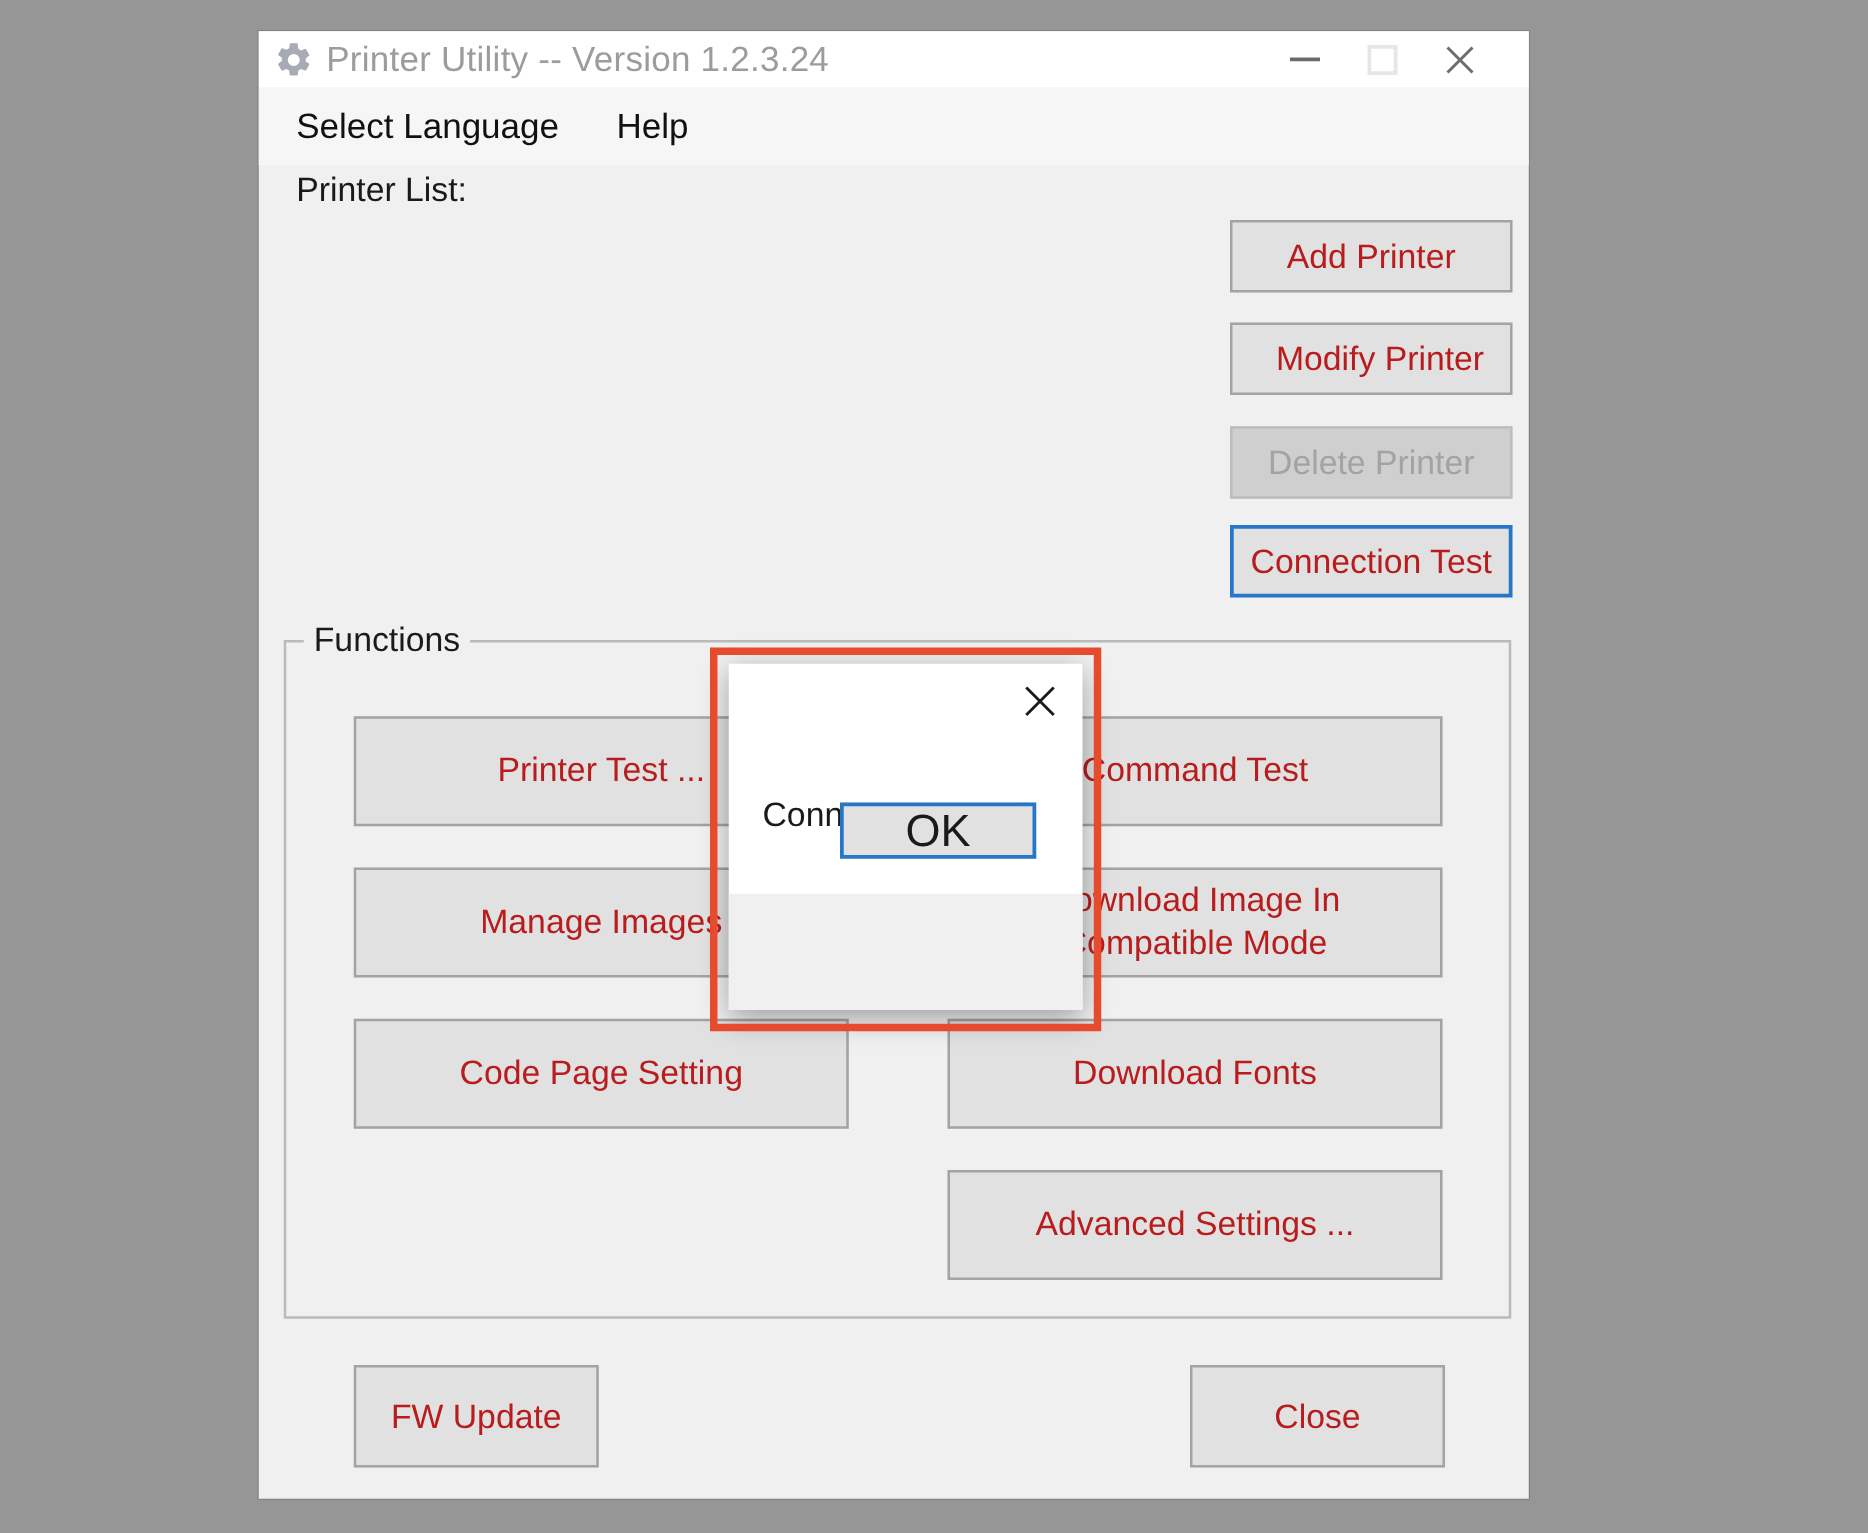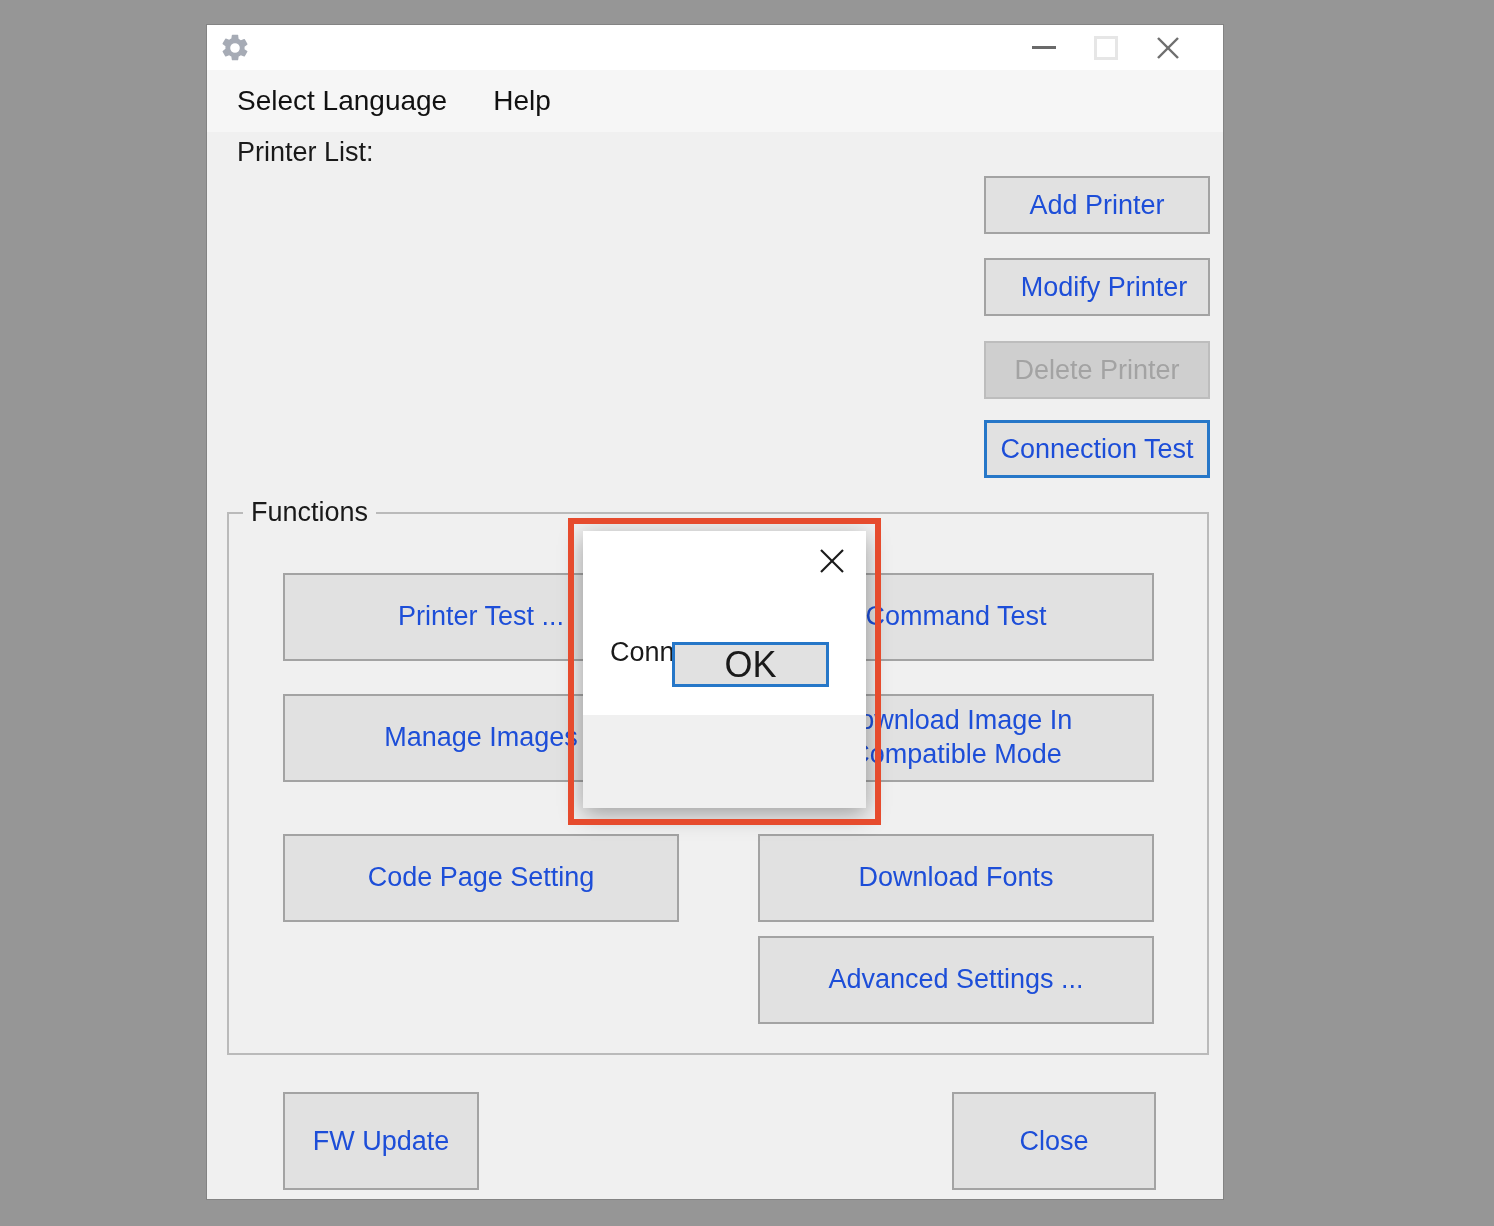--- a/index.html
+++ b/index.html
@@ -52,46 +52,46 @@
   }
   .list-row{
     margin:2px 2px 0 2px;height:31px;background:#2d71d2;color:#ecf3fc;
     font-size:25px;font-weight:700;line-height:31px;padding-left:8px;
     letter-spacing:0.5px;white-space:nowrap;overflow:hidden;
   }
   
   .btn{
     background:#e1e1e1;border:2px solid #a3a3a3;box-sizing:border-box;
     display:flex;align-items:center;justify-content:center;
-    font-size:27px;color:#1d4ed8;text-align:center;cursor:default;
+    font-size:27px;color:#b91c1c;text-align:center;cursor:default;
   }
   .side-btn{position:absolute;left:777px;width:226px;height:58px;}
   .side-btn.add{top:151px;}
   .side-btn.modify{top:233px;padding-left:14px;}
   .side-btn.delete{top:316px;background:#cfcfcf;border-color:#bdbdbd;color:#a3a3a3;}
   .side-btn.conn{top:395px;border:3px solid #2677c8;}
   
   .groupbox{
     position:absolute;left:20px;top:487px;width:982px;height:543px;
     border:2px solid #bababa;box-sizing:border-box;
   }
   .group-label{
     position:absolute;left:14px;top:-17px;background:#f0f0f0;padding:0 8px;
     font-size:27px;color:#1a1a1a;
   }
   .fn-btn{position:absolute;width:396px;height:88px;line-height:1.25;}
   .fn-left{left:76px;}
   .fn-right{left:551px;}
   .fn-row1{top:548px;}
   .fn-row2{top:669px;}
-  .fn-row3{top:790px;margin-top:19px;}
+  .fn-row3{top:790px;}
   .fn-row4{top:911px;}
   .fn-btn.wrap{padding:0 44px;}
   
-  .footer-btn{position:absolute;height:98px;text-align:center;}
+  .footer-btn{position:absolute;height:82px;text-align:center;}
   .fw-btn{left:76px;top:1067px;width:196px;}
   .close-btn-main{left:745px;top:1067px;width:204px;}
   
   .dialog{
     position:absolute;left:583px;top:531px;width:283px;height:277px;
     background:#ffffff;z-index:40;
     box-shadow:0 6px 22px rgba(0,0,0,0.35);
   }
   .dialog-close{
     position:absolute;top:10px;right:14px;width:40px;height:40px;
@@ -121,20 +121,21 @@
 <body>
 
 <div class="window">
 
   <div class="titlebar">
     <span class="app-icon">
       <svg width="32" height="32" viewBox="0 0 24 24">
         <path fill="#a6abb5" d="M19.14,12.94a7.07,7.07 0 0 0 .06-.94 7.07,7.07 0 0 0-.06-.94l2.03-1.58a.5.5 0 0 0 .12-.64l-1.92-3.32a.5.5 0 0 0-.61-.22l-2.39.96a7.23,7.23 0 0 0-1.62-.94l-.36-2.54A.5.5 0 0 0 13.9,2h-3.8a.5.5 0 0 0-.49.42l-.36,2.54a7.23,7.23 0 0 0-1.62.94l-2.39-.96a.5.5 0 0 0-.61.22L2.71,8.48a.5.5 0 0 0 .12.64l2.03,1.58a7.07,7.07 0 0 0 0,1.88l-2.03,1.58a.5.5 0 0 0-.12.64l1.92,3.32c.14.24.42.34.61.22l2.39-.96c.5.38,1.03.7,1.62.94l.36,2.54c.04.24.25.42.49.42h3.8c.24,0,.45-.18.49-.42l.36-2.54a7.23,7.23 0 0 0 1.62-.94l2.39.96c.19.12.47.02.61-.22l1.92-3.32a.5.5 0 0 0-.12-.64ZM12,15.6A3.6,3.6 0 1 1 15.6,12 3.6,3.6 0 0 1 12,15.6Z"></path>
       </svg>
     </span>
+    <span class="title-text">Printer Utility -- Version 1.2.3.24</span>
     <span class="tb-spacer"></span>
     <span class="tb-btn">
       <span class="min-glyph"></span>
     </span>
     <span class="tb-btn">
       <span class="max-glyph"></span>
     </span>
     <span class="tb-btn close-btn">
       <svg width="28" height="28" viewBox="0 0 28 28">
         <line x1="4" y1="4" x2="24" y2="24" stroke="#6e6e6e" stroke-width="2.4"></line>

